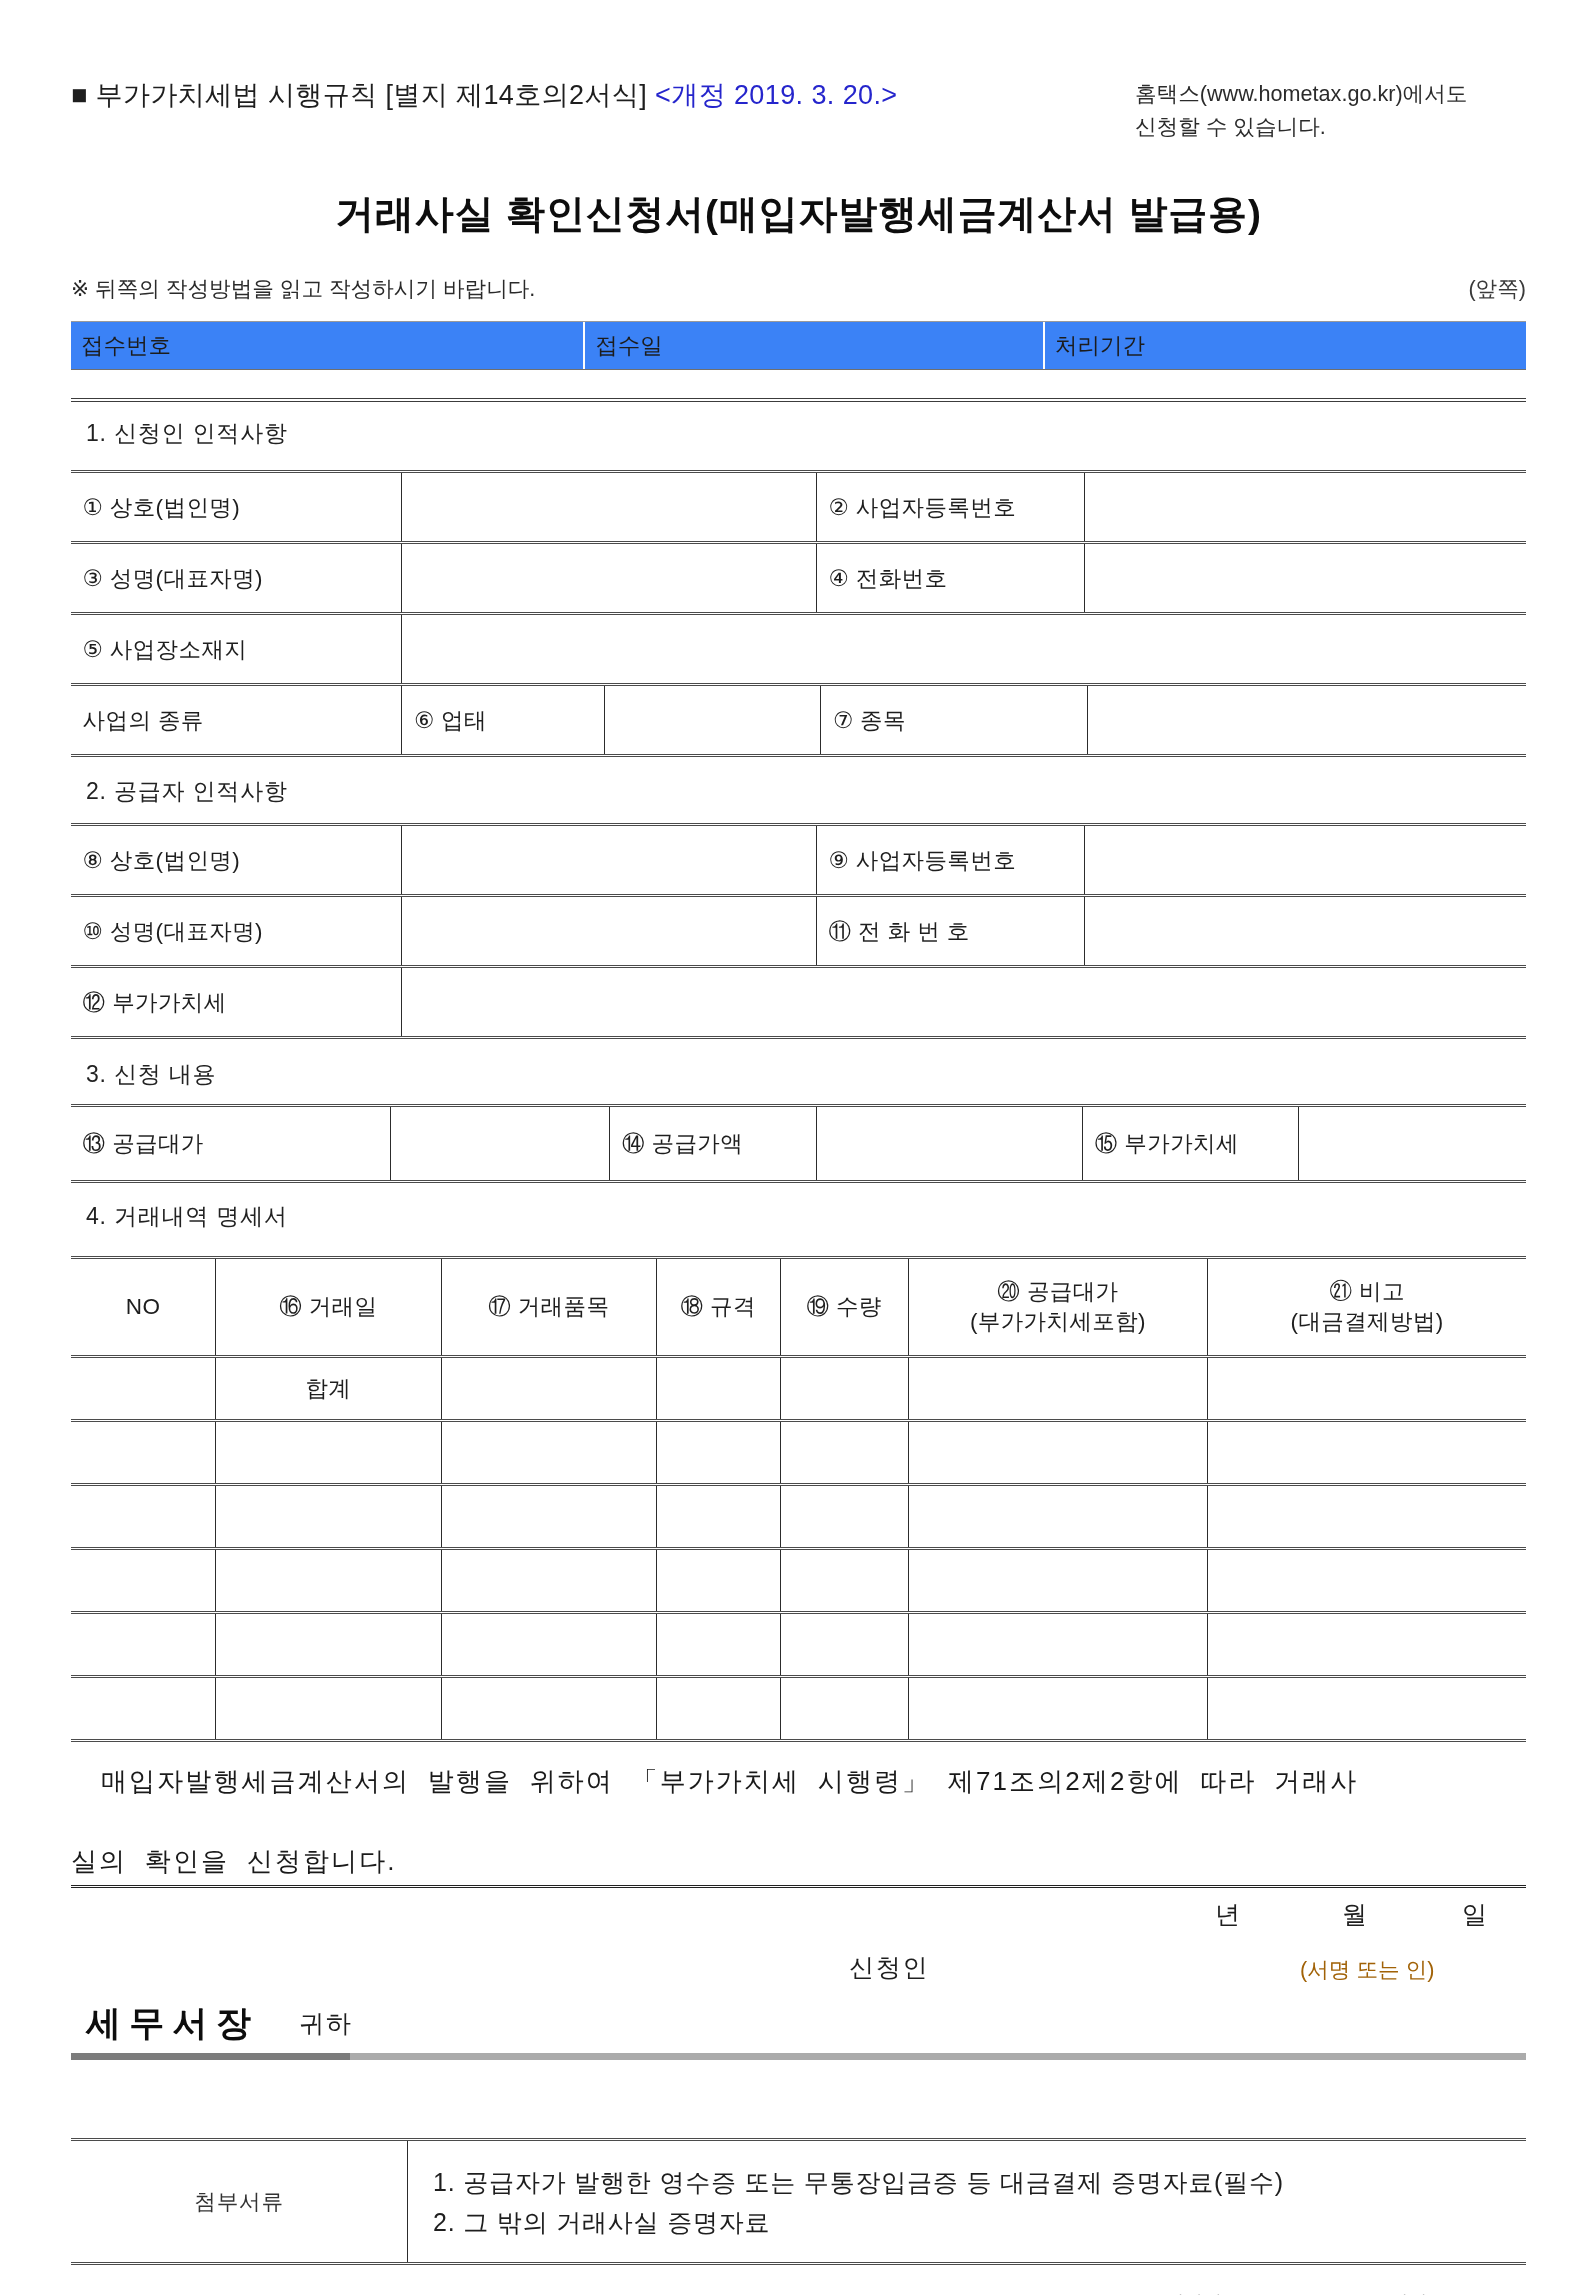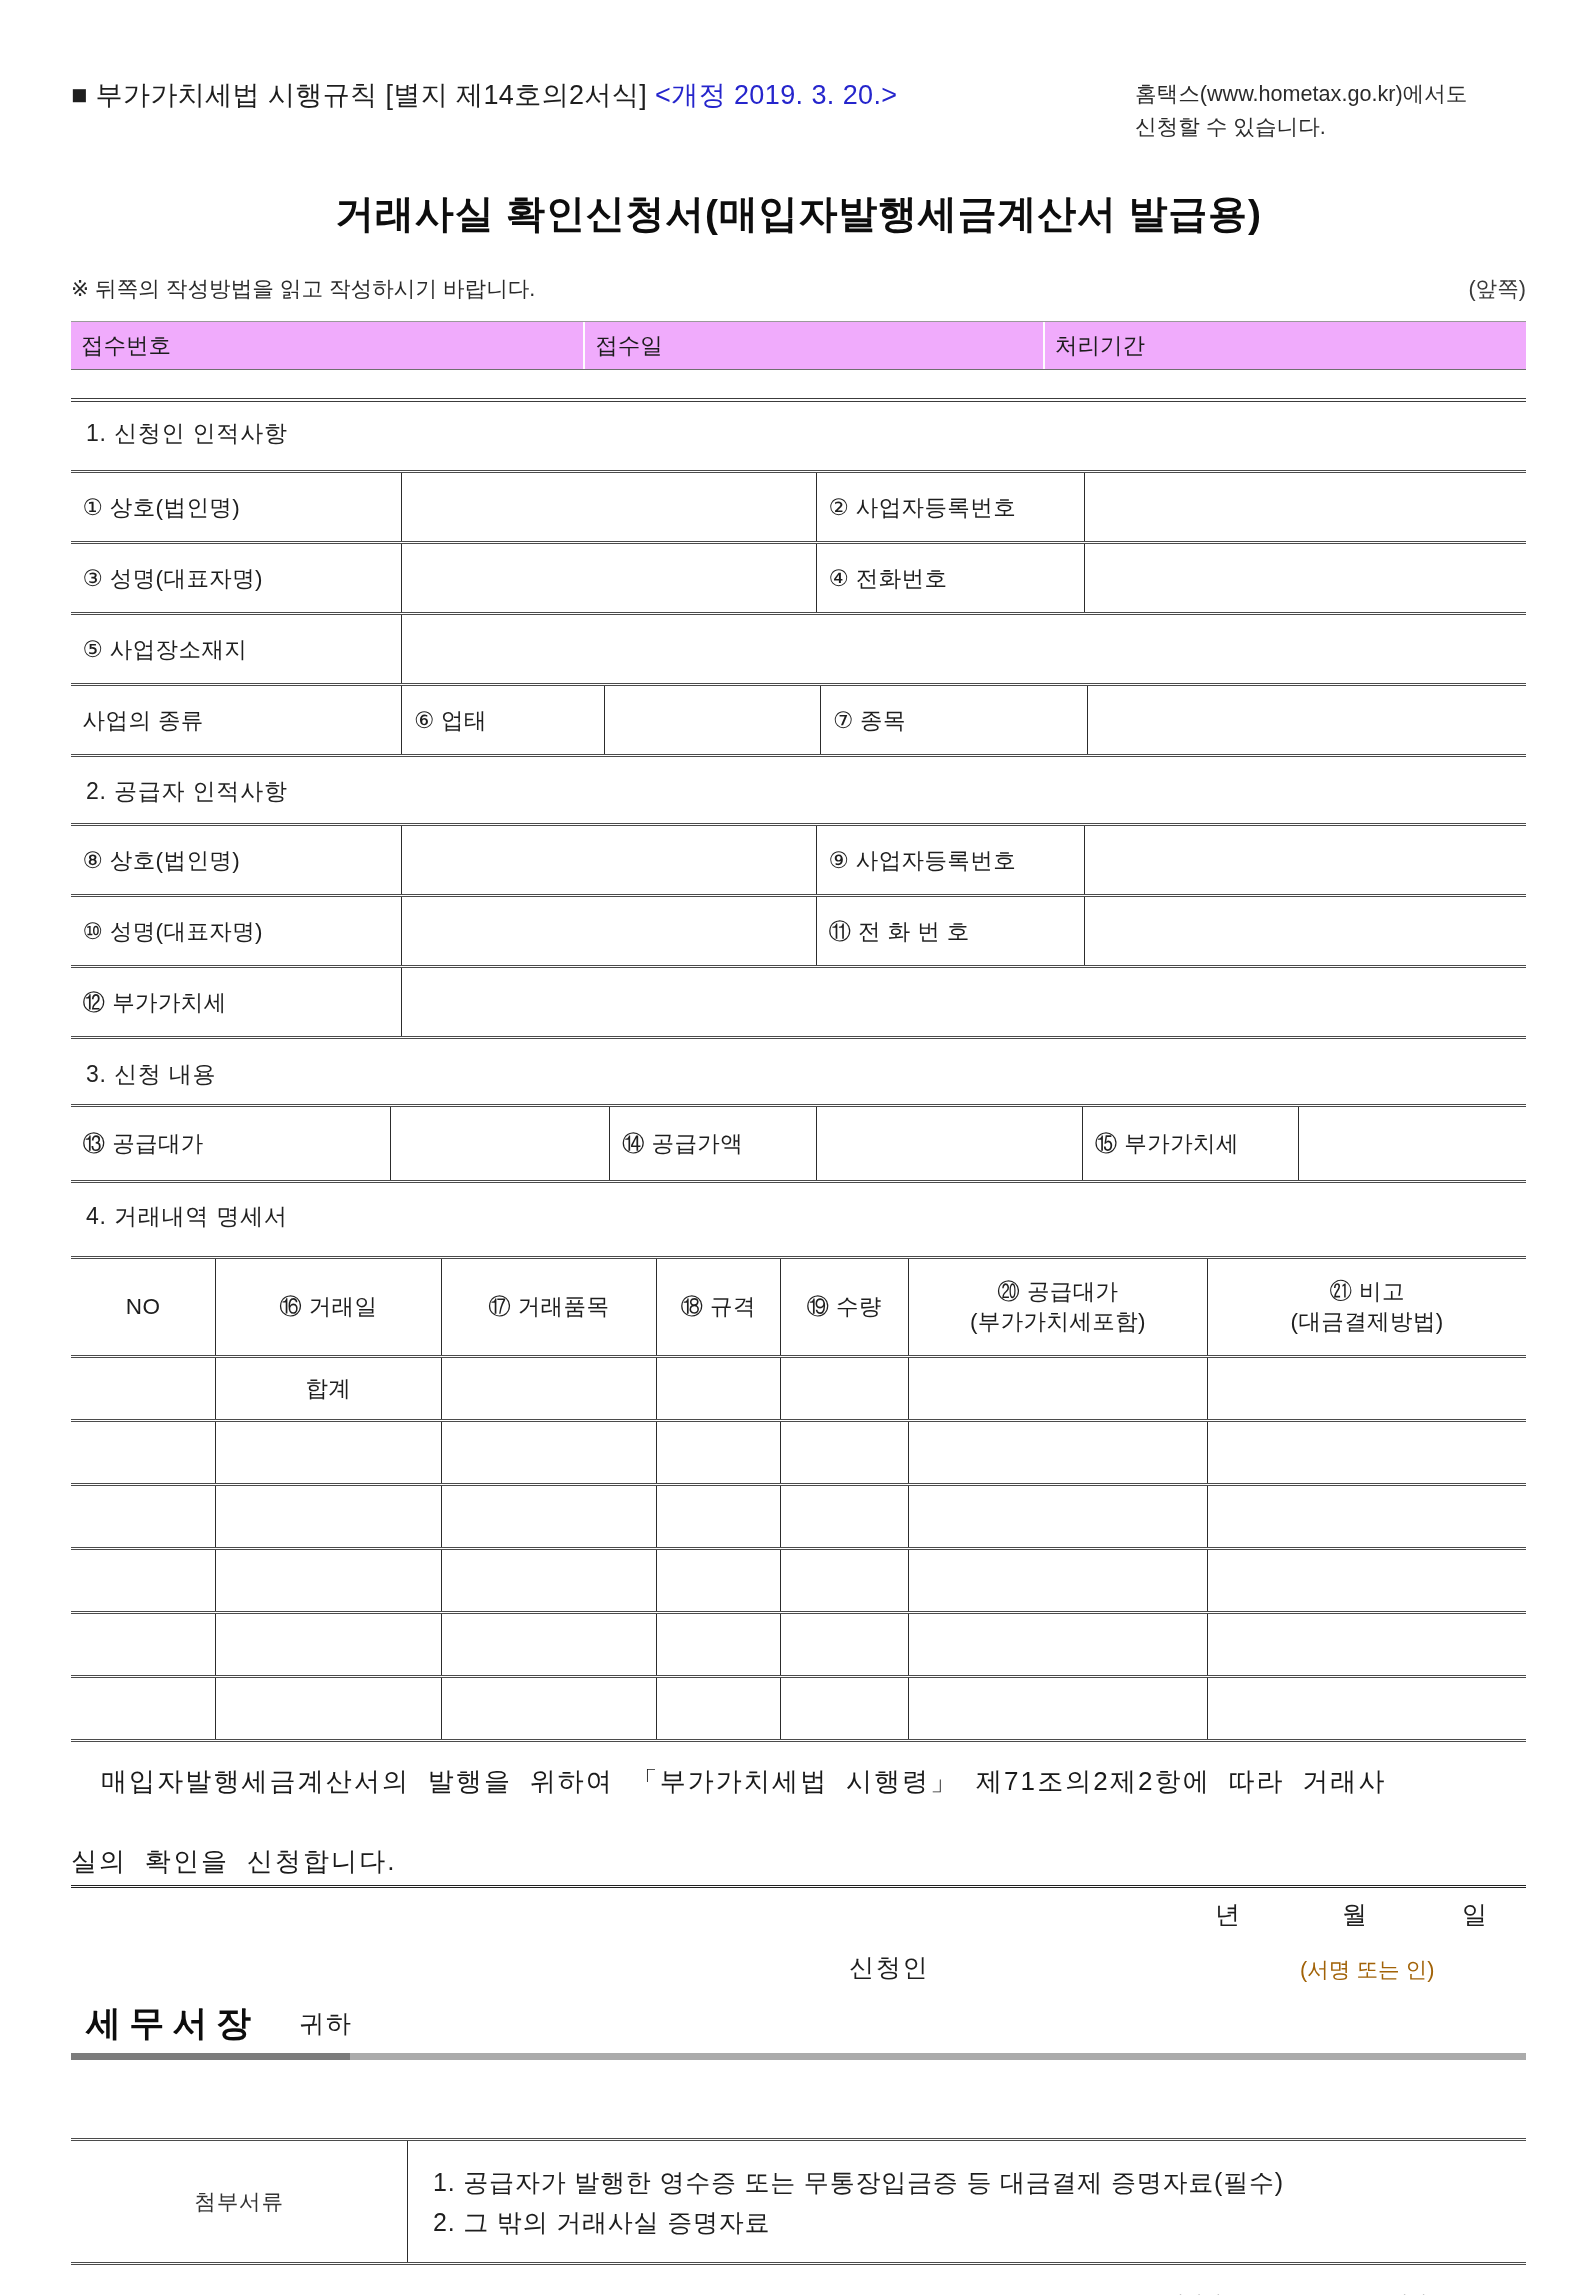--- a/index.html
+++ b/index.html
@@ -11,21 +11,21 @@
   .form-ref{font-size:27px;letter-spacing:0.4px;white-space:nowrap;}
   .rev{color:#2525cc;}
   .hometax{font-size:21.6px;line-height:1.55;text-align:left;width:391px;color:#2b2b2b;}
 
   .title{margin-top:43px;text-align:center;font-size:39px;font-weight:800;letter-spacing:0.8px;color:#0d0d0d;}
 
   .instr{margin-top:33px;display:flex;justify-content:space-between;font-size:21.6px;color:#2a2a2a;}
   .instr .side{color:#3a3a3a;}
 
   
-  .receipt{margin-top:18.3px;display:grid;grid-template-columns:35.2% 31.6% 33.2%;background:#f0abfc;border-top:1.7px solid #9a9a9a;border-bottom:1.7px solid #6f6f6f;height:47px;}
+  .receipt{margin-top:18.3px;display:grid;grid-template-columns:35.2% 31.6% 33.2%;background:#3b82f6;border-top:1.7px solid #9a9a9a;border-bottom:1.7px solid #6f6f6f;height:47px;}
   .receipt>div{display:flex;align-items:center;padding-left:10px;font-size:22.5px;border-left:2.5px solid #fdfdfd;color:#1c1c1c;}
   .receipt>div:first-child{border-left:none;}
 
   .rule{margin-top:27.4px;border-top:4.2px double #3c3c3c;height:0;}
   .rule2{margin-top:5.8px;border-top:3.3px double #222;height:0;}
 
   .sec-title{margin:16.6px 0 0 15px;font-size:23px;letter-spacing:0.8px;color:#222;}
 
   
   .tbl{border-top:3.3px double #4b4b4b;}
@@ -227,21 +227,21 @@
         <div></div>
         <div></div>
         <div></div>
         <div></div>
         <div></div>
         <div></div>
         <div></div>
       </div>
   </div>
 
-  <div class="decl decl-1">매입자발행세금계산서의 발행을 위하여 「부가가치세법 시행령」  제71조의2제2항에 따라 거래사</div>
+  <div class="decl decl-1">매입자발행세금계산서의 발행을 위하여 「부가가치세 시행령」  제71조의2제2항에 따라 거래사</div>
   <div class="decl decl-2">실의 확인을 신청합니다.</div>
 
   <div class="rule2"></div>
 
   <div class="date-row">
     <span class="d-y">년</span>
     <span class="d-m">월</span>
     <span class="d-d">일</span>
   </div>
 

